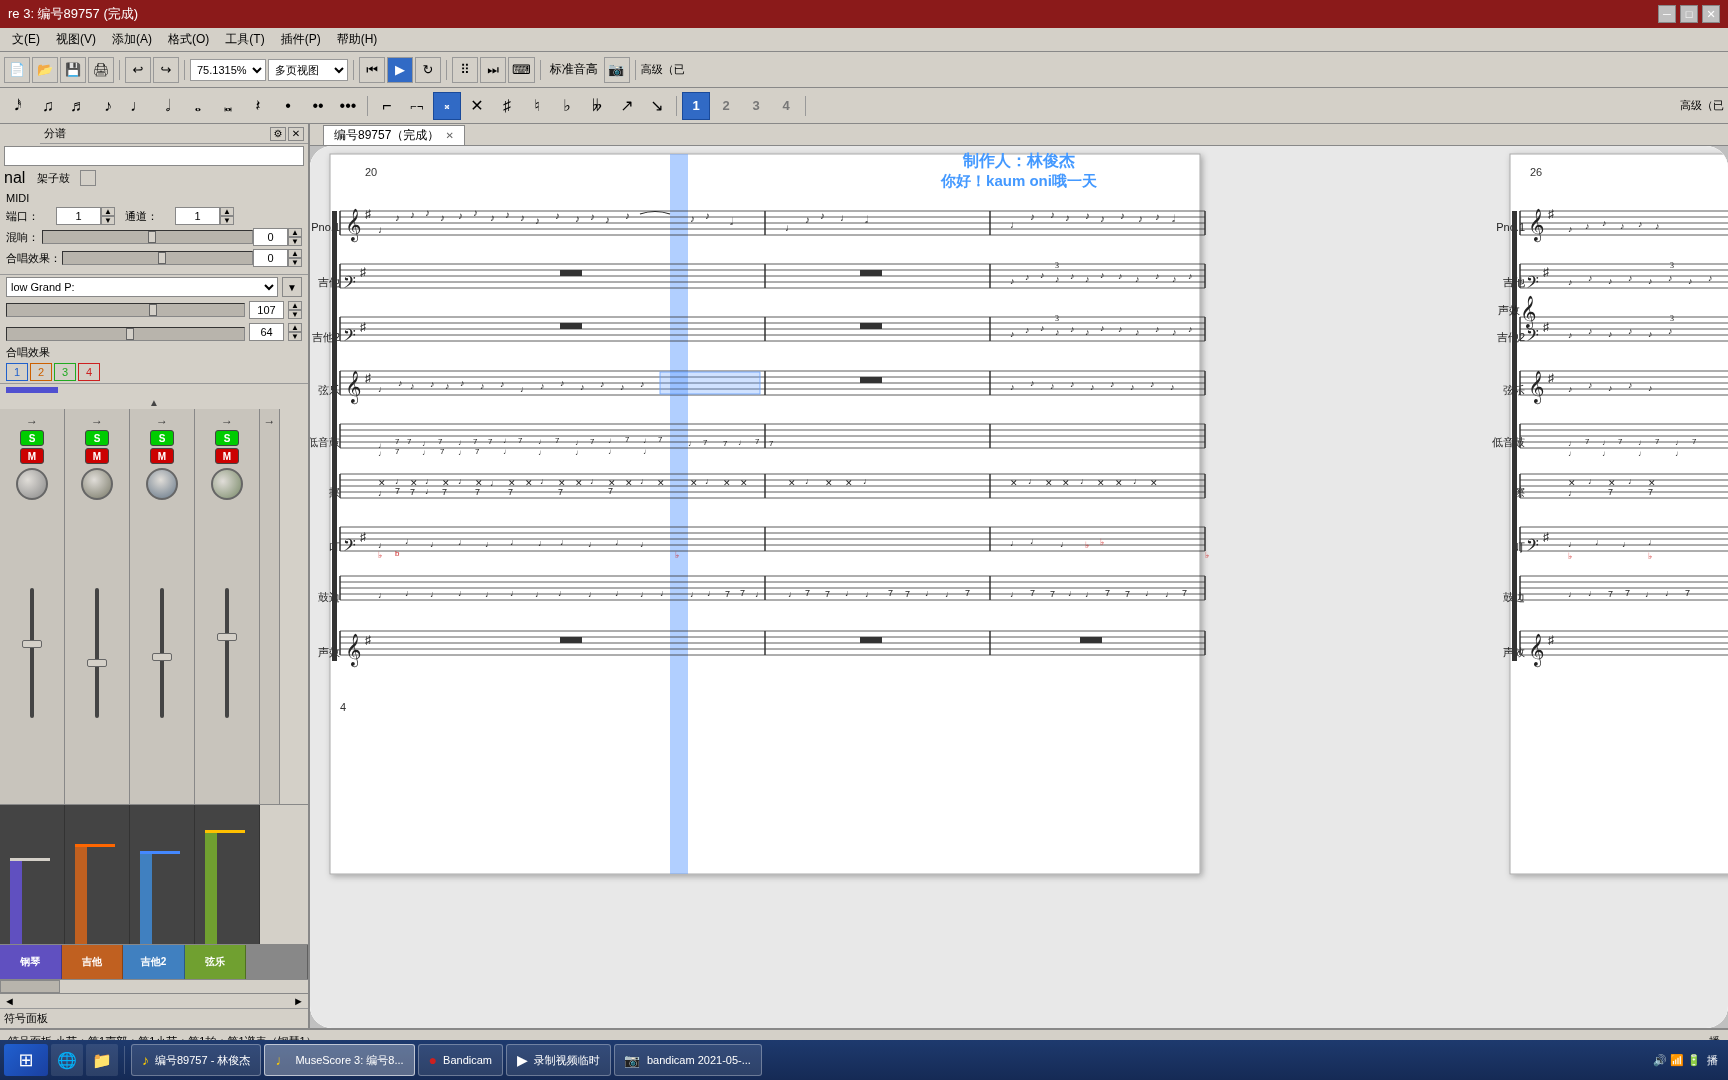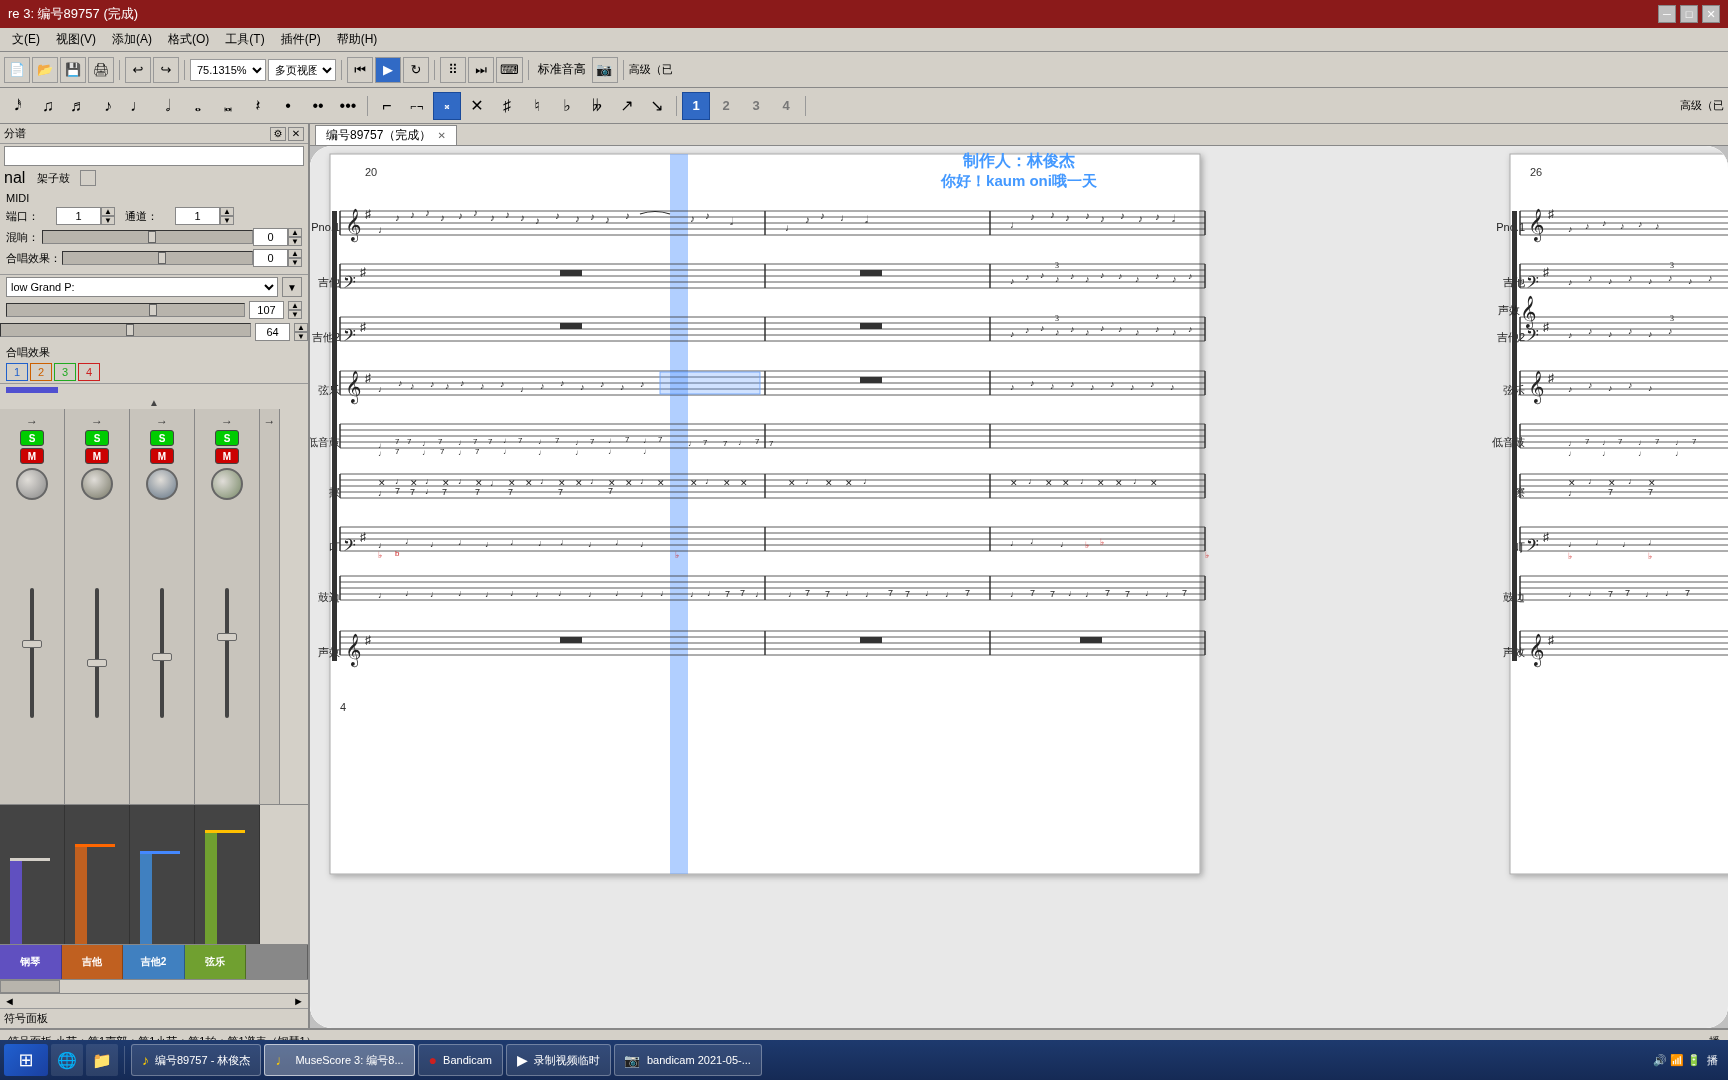--- a/index.html
+++ b/index.html
@@ -138,20 +138,21 @@
     }
 
     #panel-header {
       background: #d4d0c8;
       padding: 2px 4px;
       font-size: 11px;
       border-bottom: 1px solid #999;
       display: flex;
       align-items: center;
       justify-content: space-between;
+      margin-left: 40px;
     }
 
     #midi-section {
       padding: 4px 6px;
       border-bottom: 1px solid #999;
       background: #d4d0c8;
     }
     .midi-row {
       display: flex;
       align-items: center;
@@ -335,21 +336,21 @@
       overflow: hidden;
       background: #c0c0c0;
     }
 
     #tabs {
       height: 22px;
       background: #d4d0c8;
       display: flex;
       align-items: flex-end;
       border-bottom: 1px solid #888;
-      padding-left: 5px;
+      padding-left: 13px;
     }
     .tab {
       height: 20px;
       padding: 0 10px;
       background: #d4d0c8;
       border: 1px solid #888;
       border-bottom: none;
       font-size: 12px;
       display: flex;
       align-items: center;
@@ -519,21 +520,21 @@
   <div class="toolbar-btn">📂</div>
   <div class="toolbar-btn">💾</div>
   <div class="toolbar-btn">🖨</div>
   <div class="toolbar-sep"></div>
   <div class="toolbar-btn">↩</div>
   <div class="toolbar-btn">↪</div>
   <div class="toolbar-sep"></div>
   <select class="toolbar-select">
     <option>75.1315%</option>
   </select>
-  <select class="toolbar-select" style="width:68px;">
+  <select class="toolbar-select" style="width:80px;">
     <option>多页视图</option>
   </select>
   <div class="toolbar-sep"></div>
   <div class="toolbar-btn">⏮</div>
   <div class="toolbar-btn" style="background:#316ac5;color:white;">▶</div>
   <div class="toolbar-btn">↻</div>
   <div class="toolbar-sep"></div>
   <div class="toolbar-btn">⠿</div>
   <div class="toolbar-btn">⏭</div>
   <div class="toolbar-btn">⌨</div>
@@ -655,21 +656,21 @@
       <div style="flex:1;height:14px;background:#b8b4ac;border:1px inset #888;position:relative;cursor:pointer;">
         <div style="position:absolute;top:0;left:60%;width:8px;height:100%;background:#d4d0c8;border:1px solid #666;"></div>
       </div>
       <input class="midi-input" value="107" style="width: 35px;">
       <div class="midi-spinner">
         <div class="spin-btn">▲</div>
         <div class="spin-btn">▼</div>
       </div>
     </div>
 
-    <div style="display:flex;align-items:flex-start;padding:2px 0;gap:4px;">
+    <div style="display:flex;align-items:flex-end;padding:2px 6px;gap:4px;">
       <div style="flex:1;height:14px;background:#b8b4ac;border:1px inset #888;position:relative;cursor:pointer;">
         <div style="position:absolute;top:0;left:50%;width:8px;height:100%;background:#d4d0c8;border:1px solid #666;"></div>
       </div>
       <input class="midi-input" value="64" style="width: 35px;">
       <div class="midi-spinner">
         <div class="spin-btn">▲</div>
         <div class="spin-btn">▼</div>
       </div>
     </div>
 

